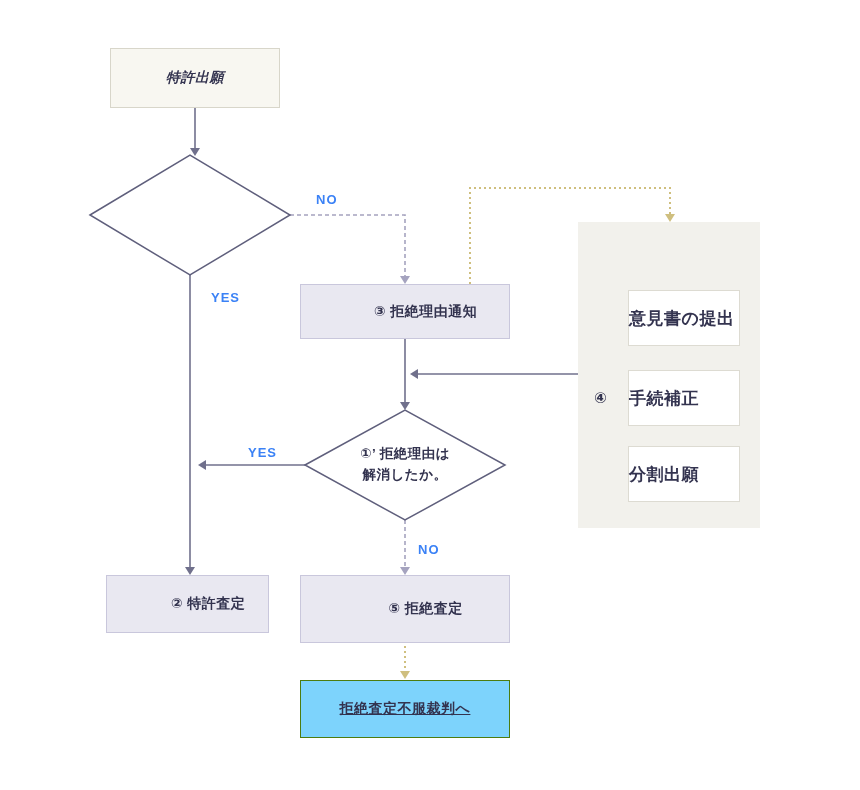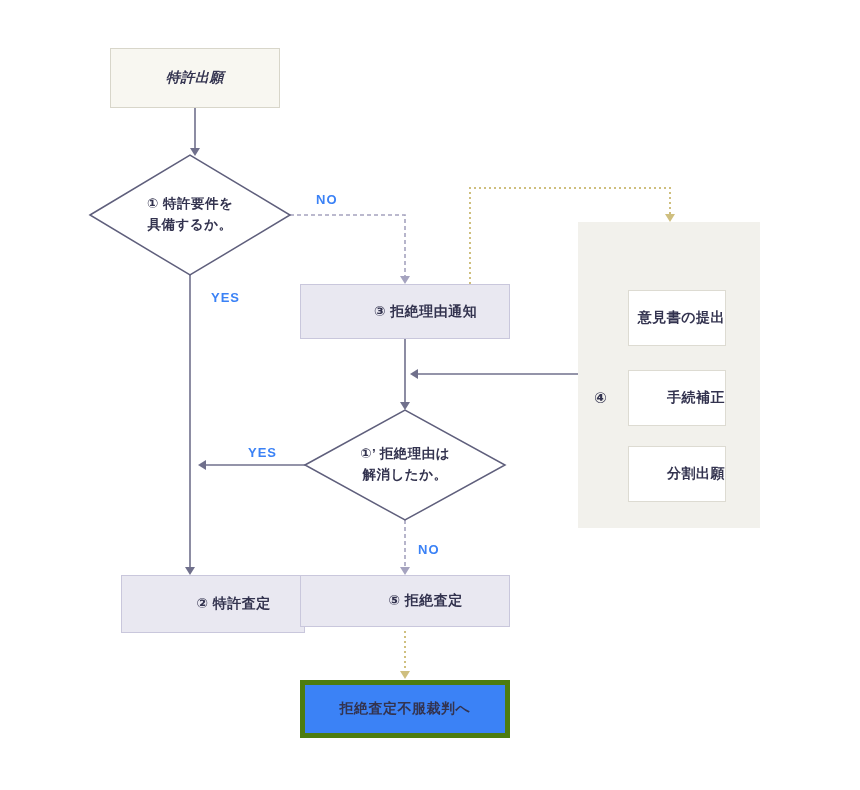--- a/index.html
+++ b/index.html
@@ -34,21 +34,21 @@
     align-items: center;
     justify-content: center;
     text-align: center;
     font-size: 14px;
     font-weight: 600;
     color: #33334f;
     letter-spacing: 0.5px;
   }
   .box-cream    { background: #f8f7f1; border: 1px solid #d8d6ca; }
   .box-lavender { background: #e9e8f1; border: 1px solid #c9c7dc; padding-left: 41px; }
-  .box-white    { background: #3b82f6; border: 5px solid #4d7c0f; }
+  .box-white    { background: #7dd3fc; border: 1px solid #4d7c0f; text-decoration: underline; }
 
   .diamond-text {
     position: absolute;
     text-align: center;
     font-size: 13.5px;
     font-weight: 600;
     line-height: 1.55;
     color: #33334f;
     letter-spacing: 0.5px;
   }
@@ -71,27 +71,27 @@
     width: 100%;
     text-align: center;
     font-size: 13.5px;
     font-weight: 600;
     color: #33334f;
     letter-spacing: 0.5px;
   }
   .panel-box {
     position: absolute;
     left: 50px;
-    width: 98px; height: 56px;
+    width: 112px; height: 56px;
     background: #ffffff;
     border: 1px solid #dddbd2;
     display: flex;
     align-items: center;
-    justify-content: flex-end;
-    font-size: 14px;
+    justify-content: flex-start;
+    font-size: 17px;
     font-weight: 600;
     color: #33334f;
     letter-spacing: 0.5px;
   }
   .step4-label {
     position: absolute;
     left: 594px; top: 389px;
     font-size: 15px;
     font-weight: 600;
     color: #33334f;
@@ -141,44 +141,40 @@
     <polygon class="head-tan" points="400,671 410,671 405,679"></polygon>
 
     <polygon class="diamond" points="90,215 190,155 290,215 190,275"></polygon>
     <polygon class="diamond" points="305,465 405,410 505,465 405,520"></polygon>
   </svg>
 
   <div class="node box-cream" style="left:110px; top:48px; width:170px; height:60px;font-style:italic;">
     <span>特許出願</span>
   </div>
 
-  <div class="diamond-text" style="left:90px; top:194px; width:200px;">
-    <span style="display:block">① 特許要件を</span>
-    <span style="display:block">具備するか。</span>
-  </div>
 
   <div class="edge-label" style="left:316px; top:192px;">NO</div>
   <div class="edge-label" style="left:211px; top:290px;">YES</div>
   <div class="edge-label" style="left:248px; top:445px;">YES</div>
   <div class="edge-label" style="left:418px; top:542px;">NO</div>
 
   <div class="node box-lavender" style="left:300px; top:284px; width:210px; height:55px;">
     <span>③ 拒絶理由通知</span>
   </div>
 
   <div class="diamond-text" style="left:305px; top:444px; width:200px;">
     <span style="display:block">①’ 拒絶理由は</span>
     <span style="display:block">解消したか。</span>
   </div>
 
-  <div class="node box-lavender" style="left:121px; top:575px; width:184px; height:58px;">
+  <div class="node box-lavender" style="left:106px; top:575px; width:163px; height:58px;">
     <span>② 特許査定</span>
   </div>
 
-  <div class="node box-lavender" style="left:300px; top:575px; width:210px; height:52px;">
+  <div class="node box-lavender" style="left:300px; top:575px; width:210px; height:68px;">
     <span>⑤ 拒絶査定</span>
   </div>
 
   <div class="node box-white" style="left:300px; top:680px; width:210px; height:58px;">
     <span>拒絶査定不服裁判へ</span>
   </div>
 
   <div class="panel">
     <div class="panel-box" style="top:68px;">
       <span>意見書の提出</span>

